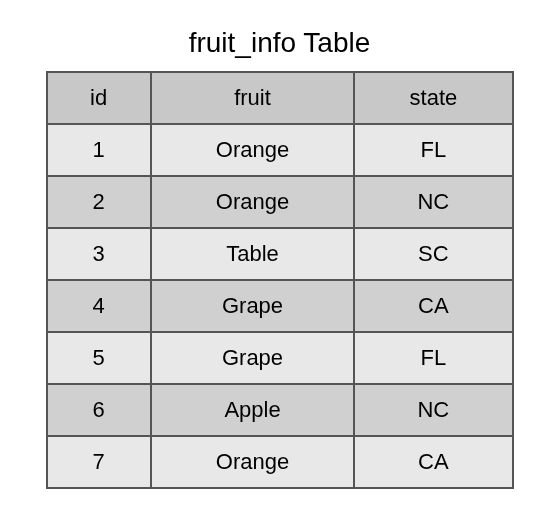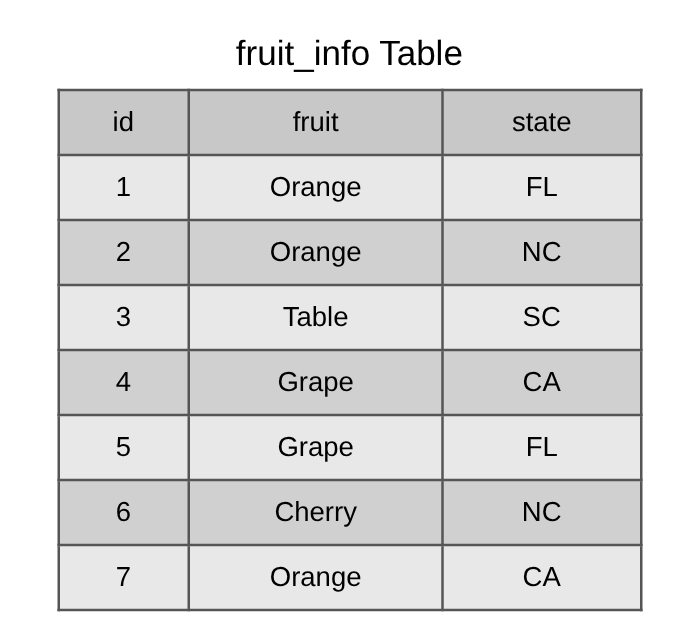--- a/index.html
+++ b/index.html
@@ -96,21 +96,21 @@
           <td>Grape</td>
           <td>CA</td>
         </tr>
         <tr>
           <td>5</td>
           <td>Grape</td>
           <td>FL</td>
         </tr>
         <tr>
           <td>6</td>
-          <td>Cherry</td>
+          <td>Apple</td>
           <td>NC</td>
         </tr>
         <tr>
           <td>7</td>
           <td>Orange</td>
           <td>CA</td>
         </tr>
       </tbody>
   </table>
 </div>

